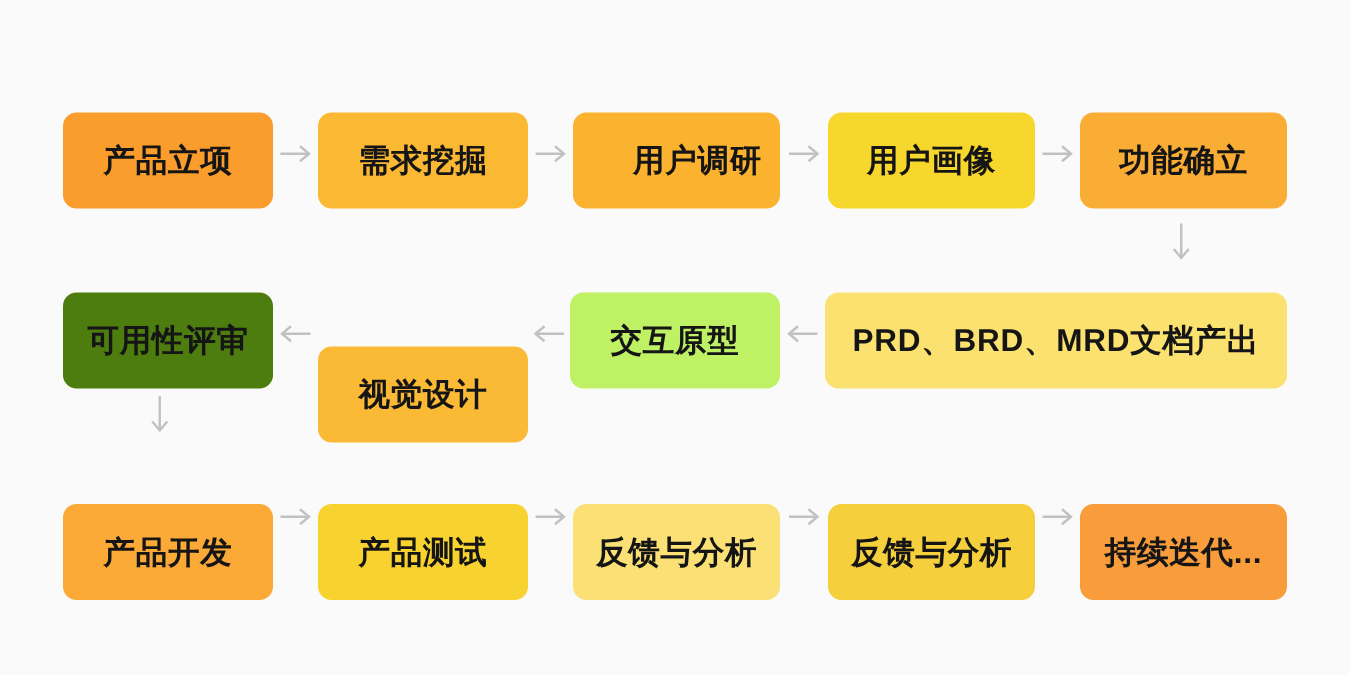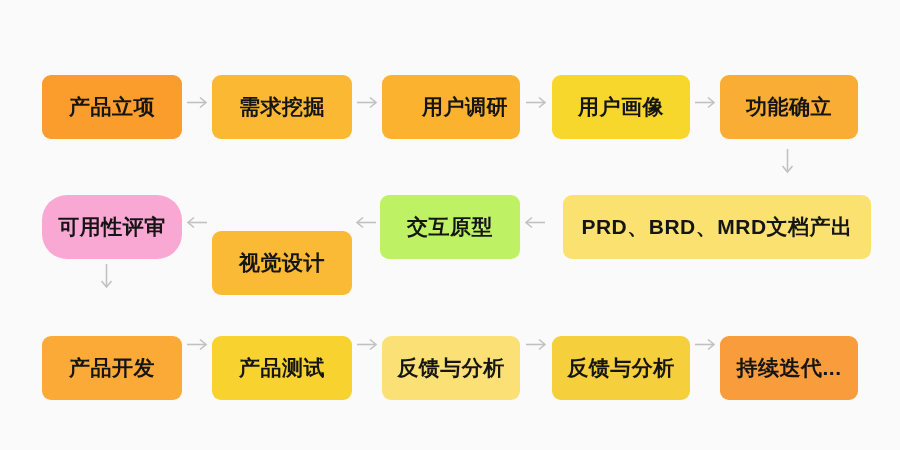--- a/index.html
+++ b/index.html
@@ -61,24 +61,24 @@
   <svg class="arrow ah" style="left:694px;top:96px" viewBox="0 0 22 13">
       <line x1="1" y1="6.5" x2="19" y2="6.5"></line>
       <polyline points="14,1.5 20,6.5 14,11.5"></polyline>
     </svg>
 
   <svg class="arrow av" style="left:781px;top:148px" viewBox="0 0 13 27">
       <line x1="6.5" y1="1" x2="6.5" y2="23"></line>
       <polyline points="1.5,18 6.5,24 11.5,18"></polyline>
     </svg>
 
-  <div class="node r2 c1" style="background: #f9a8d4; border-radius: 25px;">可用性评审</div>
+  <div class="node r2 c1" style="background: #4d7c0f;">可用性评审</div>
   <div class="node r2 c2" style="background: rgb(251, 186, 54); margin-top: 36px;">视觉设计</div>
   <div class="node r2 c3" style="background: #bef264;">交互原型</div>
-  <div class="node r2 wide" style="background: rgb(251, 225, 112); margin-left: 13px;">PRD、BRD、MRD文档产出</div>
+  <div class="node r2 wide" style="background: rgb(251, 225, 112);">PRD、BRD、MRD文档产出</div>
 
   <svg class="arrow ah" style="left:186px;top:216px" viewBox="0 0 22 13">
       <line x1="21" y1="6.5" x2="3" y2="6.5"></line>
       <polyline points="8,1.5 2,6.5 8,11.5"></polyline>
     </svg>
   <svg class="arrow ah" style="left:355px;top:216px" viewBox="0 0 22 13">
       <line x1="21" y1="6.5" x2="3" y2="6.5"></line>
       <polyline points="8,1.5 2,6.5 8,11.5"></polyline>
     </svg>
   <svg class="arrow ah" style="left:524px;top:216px" viewBox="0 0 22 13">

